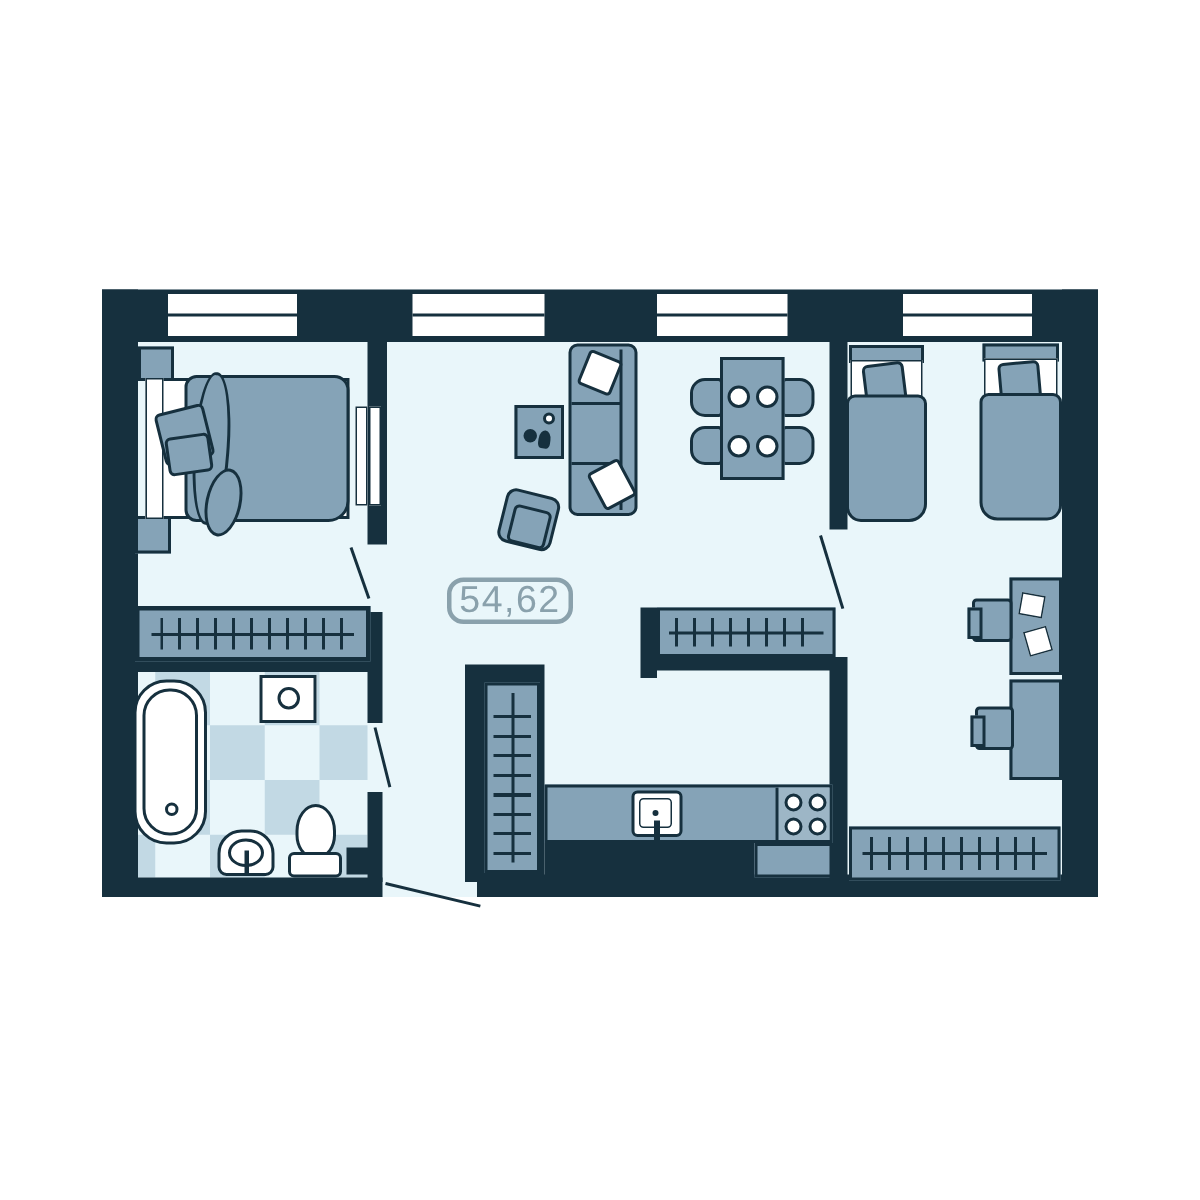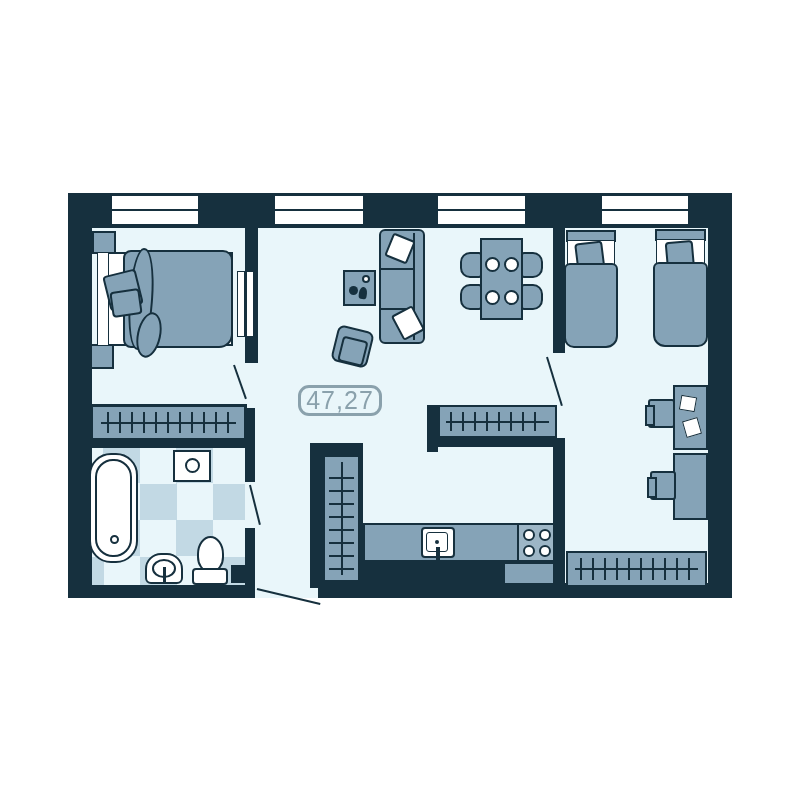--- a/index.html
+++ b/index.html
@@ -108,21 +108,21 @@
   <div class="abs" style="left:192px;top:536px;width:36px;height:50px;">
     <div class="abs white-obj" style="left:5px;top:0px;width:27px;height:36px;border-radius:50% 50% 42% 42%;"></div>
     <div class="abs white-obj" style="left:0px;top:32px;width:36px;height:17px;border-radius:4px;"></div>
   </div>
   <div class="abs wall" style="left:231px;top:565px;width:17px;height:18px;"></div>
 
   <div class="abs wall" style="left:310px;top:443px;width:53px;height:145px;"></div>
   <div class="abs furn rail-v" style="left:323px;top:455px;width:37px;height:127px;"></div>
 
   <div class="abs area-label" style="left:298px;top:385px;width:84px;height:31px;">
-    <span>47,27</span>
+    <span>54,62</span>
   </div>
 
   <div class="abs furn" style="left:379px;top:229px;width:46px;height:115px;border-radius:6px;">
     <div class="abs" style="left:32px;top:2px;width:2px;height:107px;background:var(--wall,#16303e);"></div>
     <div class="abs" style="left:0px;top:37px;width:33px;height:2px;background:var(--wall,#16303e);"></div>
     <div class="abs" style="left:0px;top:77px;width:33px;height:2px;background:var(--wall,#16303e);"></div>
     <div class="abs pillow" style="left:7px;top:5px;width:24px;height:25px;border-radius:3px;transform:rotate(22deg);"></div>
     <div class="abs pillow" style="left:15px;top:78px;width:24px;height:28px;border-radius:3px;transform:rotate(-28deg);"></div>
   </div>
 

